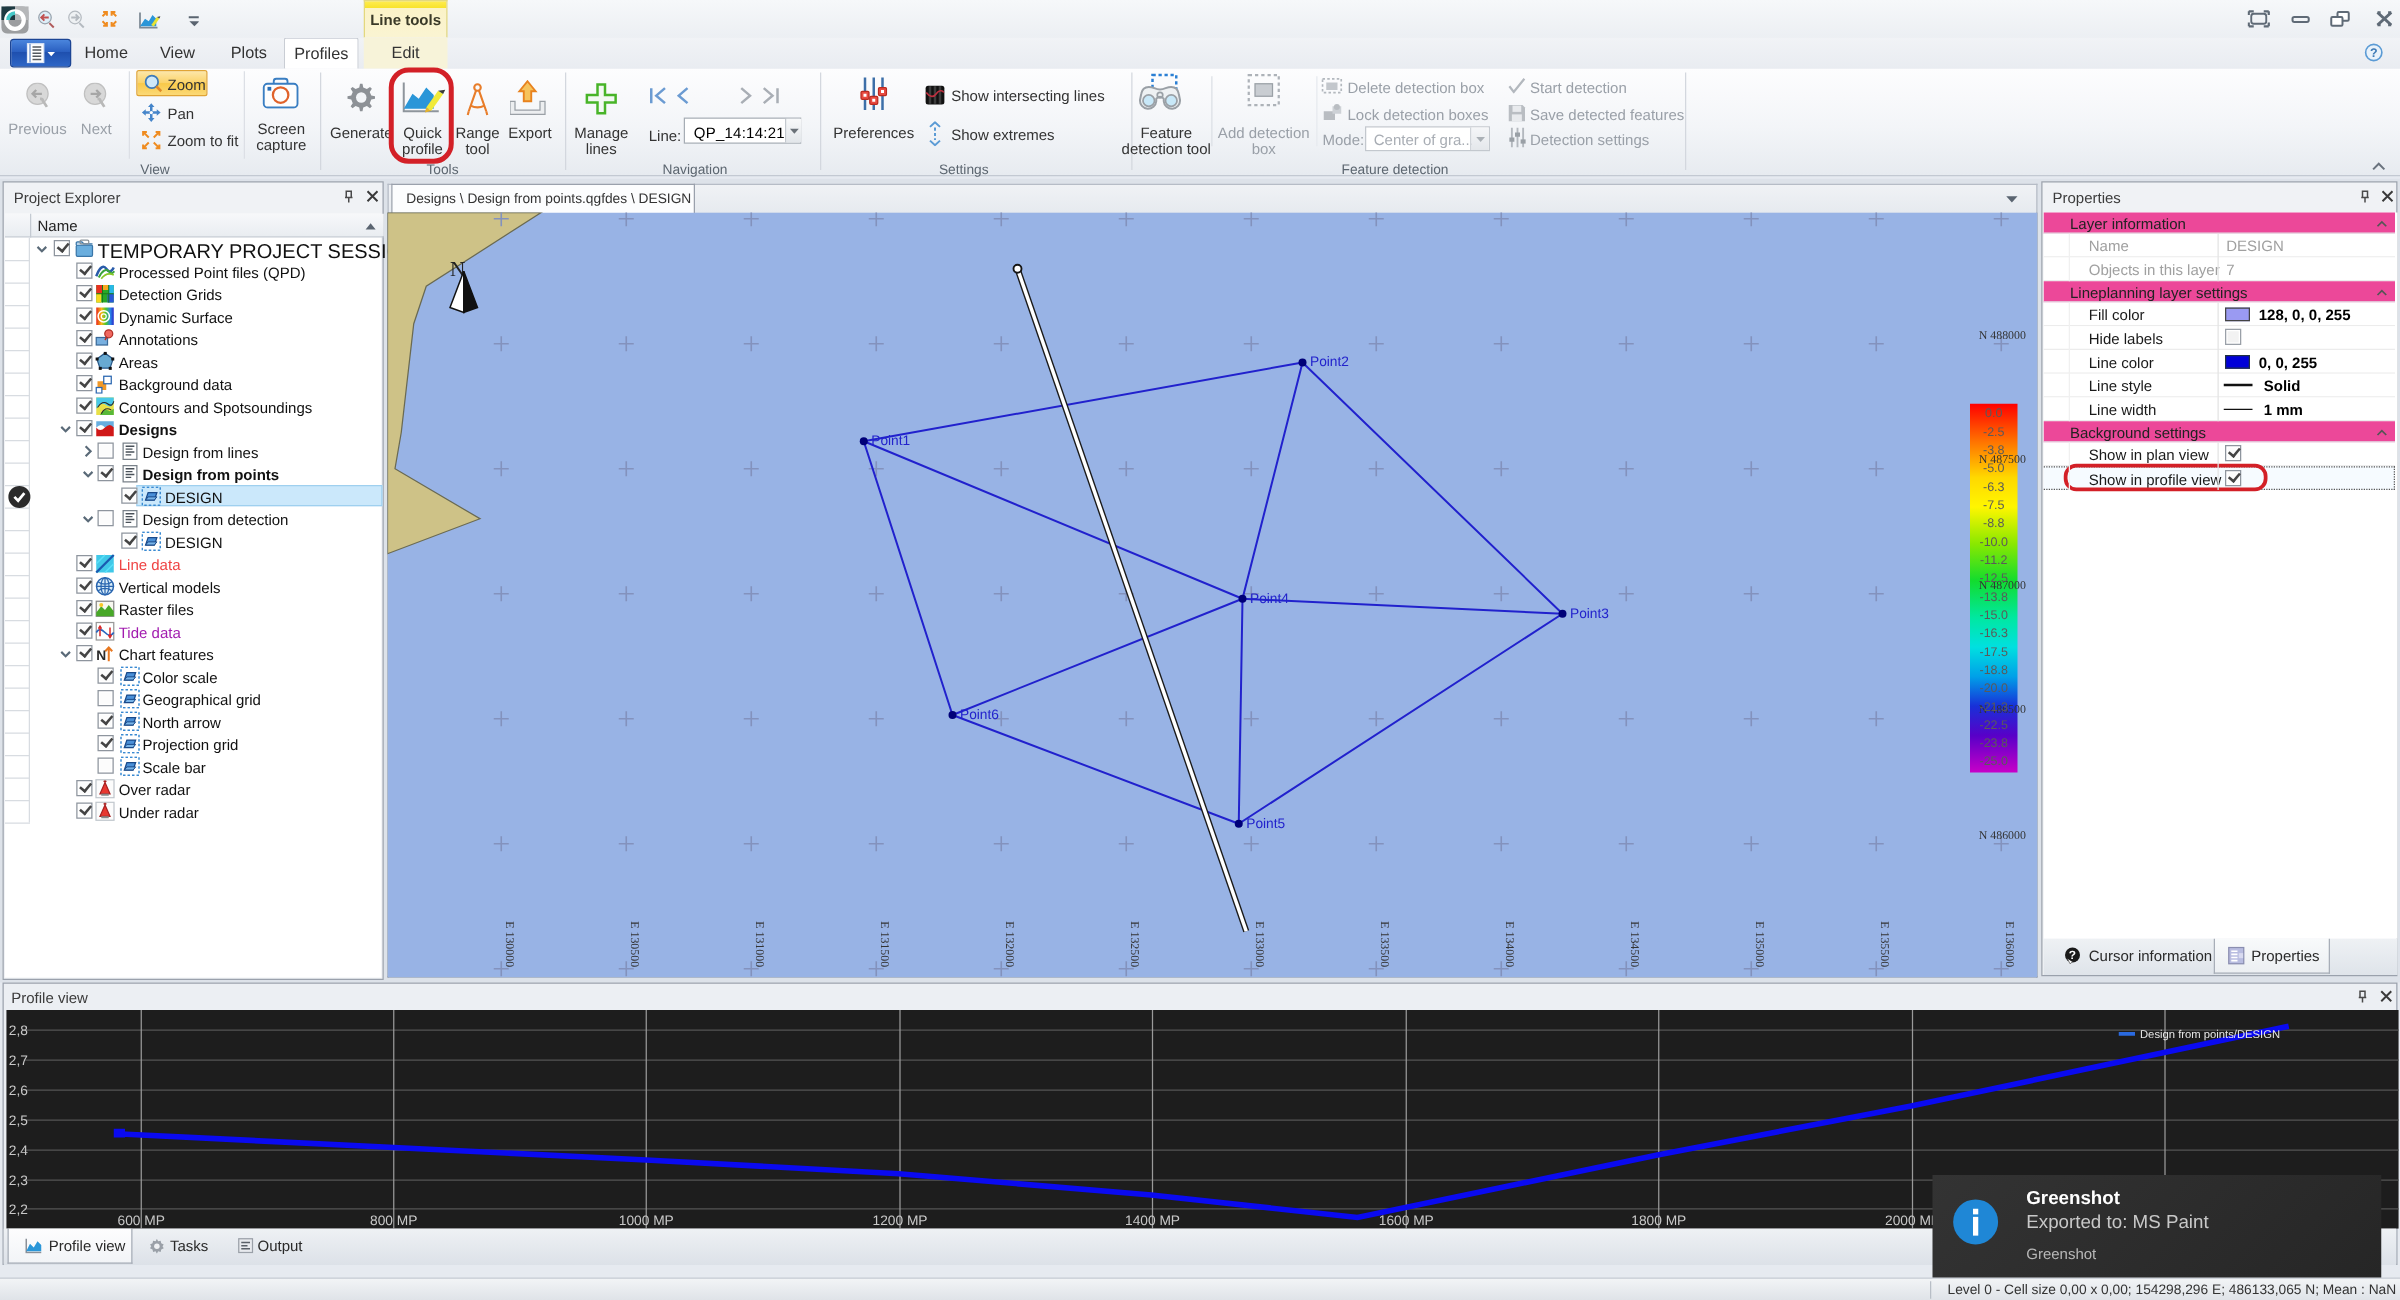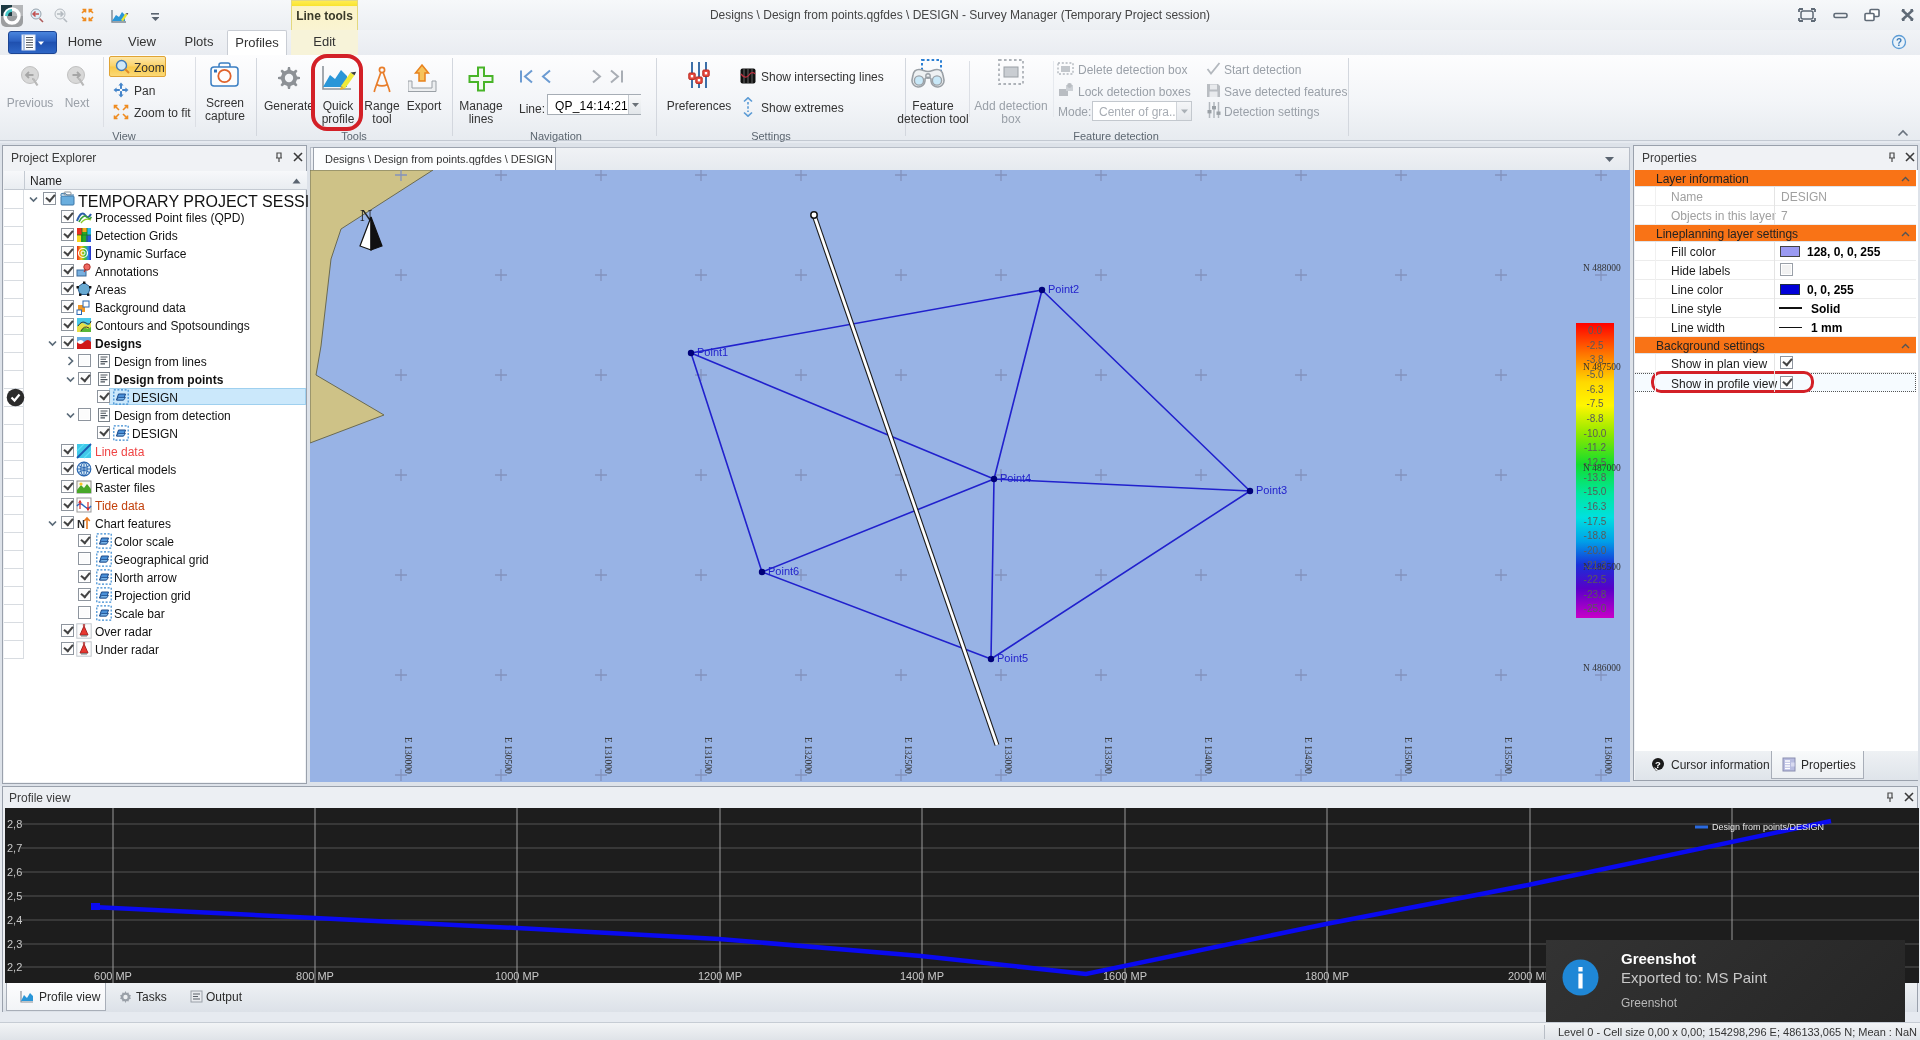--- a/index.html
+++ b/index.html
@@ -42,35 +42,34 @@
 
   
   #tree { position:absolute; left:1px; top:25px; right:1px; bottom:1px; background:#fff; }
   .chk { position:absolute; width:13px; height:13px; top:2px; background:#fcfcfc; border:1px solid #8e959e; box-shadow:inset 0 0 0 1px #fff; }
   .chk.on:before { content:""; position:absolute; left:2px; top:1px; width:7px; height:4px; border-left:2px solid #444; border-bottom:2px solid #444; transform:rotate(-50deg); }
 
   
   .prow { position:absolute; left:1px; right:1px; height:19px; background:#fff; border-bottom:1px solid #ececec; font-size:12px; }
   .prow .plbl { position:absolute; left:36px; top:3px; color:#1a1a1a; }
   .prow .pval { position:absolute; left:146px; top:3px; font-weight:bold; color:#000; }
-  .phead { position:absolute; left:1px; right:1px; height:17px; background:#f97316; border-bottom:1px solid #dfe3e8; font-size:12px; color:#222; }
+  .phead { position:absolute; left:1px; right:1px; height:17px; background:#ec4899; border-bottom:1px solid #dfe3e8; font-size:12px; color:#222; }
 
   
   #profilepanel { left:2px; top:786px; width:1916px; height:226px; background:#eceff3; border:1px solid #9aa1ac; }
 
   
   #statusbar { left:0; top:1022px; width:1920px; height:18px; background:linear-gradient(#f2f4f6,#dfe3e8); border-top:1px solid #c6ccd4; font-size:11px; color:#333; }
 
   
   #toast { left:1546px; top:940px; width:359px; height:82px; background:linear-gradient(135deg,#333333,#262626);padding-left:27px; }
 </style>
 </head>
 <body>
   <div id="titlebar" class="abs">
-    <div id="title" class="abs">Designs \ Design from points.qgfdes \ DESIGN - Survey Manager (Temporary Project session)</div>
 
     <svg class="abs" style="left:1px;top:5px" width="22" height="22" viewBox="0 0 22 22">
       <rect x="0" y="0" width="22" height="22" rx="5" fill="#9c9ea0"></rect>
       <path d="M11 0 L22 0 L22 11 L11 11 Z" fill="#b5b7b9"></path>
       <path d="M0 0 L11 0 L11 11 L0 11 Z" fill="#1d3a42"></path>
       <circle cx="11" cy="11" r="7" fill="none" stroke="#fff" stroke-width="3.4"></circle>
       <path d="M11 4 A7 7 0 0 0 4 11 L 7 11 A 4 4 0 0 1 11 7 Z" fill="#46c8c8"></path>
     </svg>
 
     <svg class="abs" style="left:29px;top:8px" width="130" height="16" viewBox="0 0 130 16">
@@ -565,21 +564,21 @@
           <circle cx="5" cy="5" r="1.6" fill="#f8c828"></circle>
         </svg>
       <div class="abs" style="left:91px;top:310px;font-size:12px;font-weight:normal;color:#111;white-space:nowrap">Raster files</div>
       <div class="chk on" style="left:57px;top:327px"></div>
       <svg class="abs" style="left:72px;top:326px" width="16" height="16" viewBox="0 0 16 16">
           <rect x="1" y="1" width="14" height="14" fill="#fff" stroke="#999"></rect>
           <path d="M1 9 C3 6, 5 6, 8 9 S13 12, 15 9" stroke="#2a66c0" stroke-width="1.4" fill="none"></path>
           <path d="M4 4 L4 12 M12 5 L12 13" stroke="#d82828" stroke-width="1.2"></path>
           <path d="M2.8 6 L4 4 L5.2 6 M10.8 11 L12 13 L13.2 11" stroke="#d82828" stroke-width="1.2" fill="none"></path>
         </svg>
-      <div class="abs" style="left:91px;top:328px;font-size:12px;font-weight:normal;color:#c2410c;white-space:nowrap">Tide data</div>
+      <div class="abs" style="left:91px;top:328px;font-size:12px;font-weight:normal;color:#a21caf;white-space:nowrap">Tide data</div>
       <svg class="abs" style="left:44px;top:348px" width="9" height="8" viewBox="0 0 9 8">
           <path d="M1 2.5 L4.5 6 L8 2.5" stroke="#5a6a78" stroke-width="1.7" fill="none"></path>
         </svg>
       <div class="chk on" style="left:57px;top:345px"></div>
       <svg class="abs" style="left:72px;top:344px" width="16" height="16" viewBox="0 0 16 16">
           <path d="M11 14 L11 3 M8.2 6 L11 3 L13.8 6" stroke="#e87820" stroke-width="1.6" fill="none"></path>
           <text x="1" y="13" font-size="11" font-weight="bold" fill="#2a2a2a" font-family="Liberation Sans">N</text>
         </svg>
       <div class="abs" style="left:91px;top:346px;font-size:12px;font-weight:normal;color:#111;white-space:nowrap">Chart features</div>
       <div class="chk on" style="left:74px;top:363px"></div>

